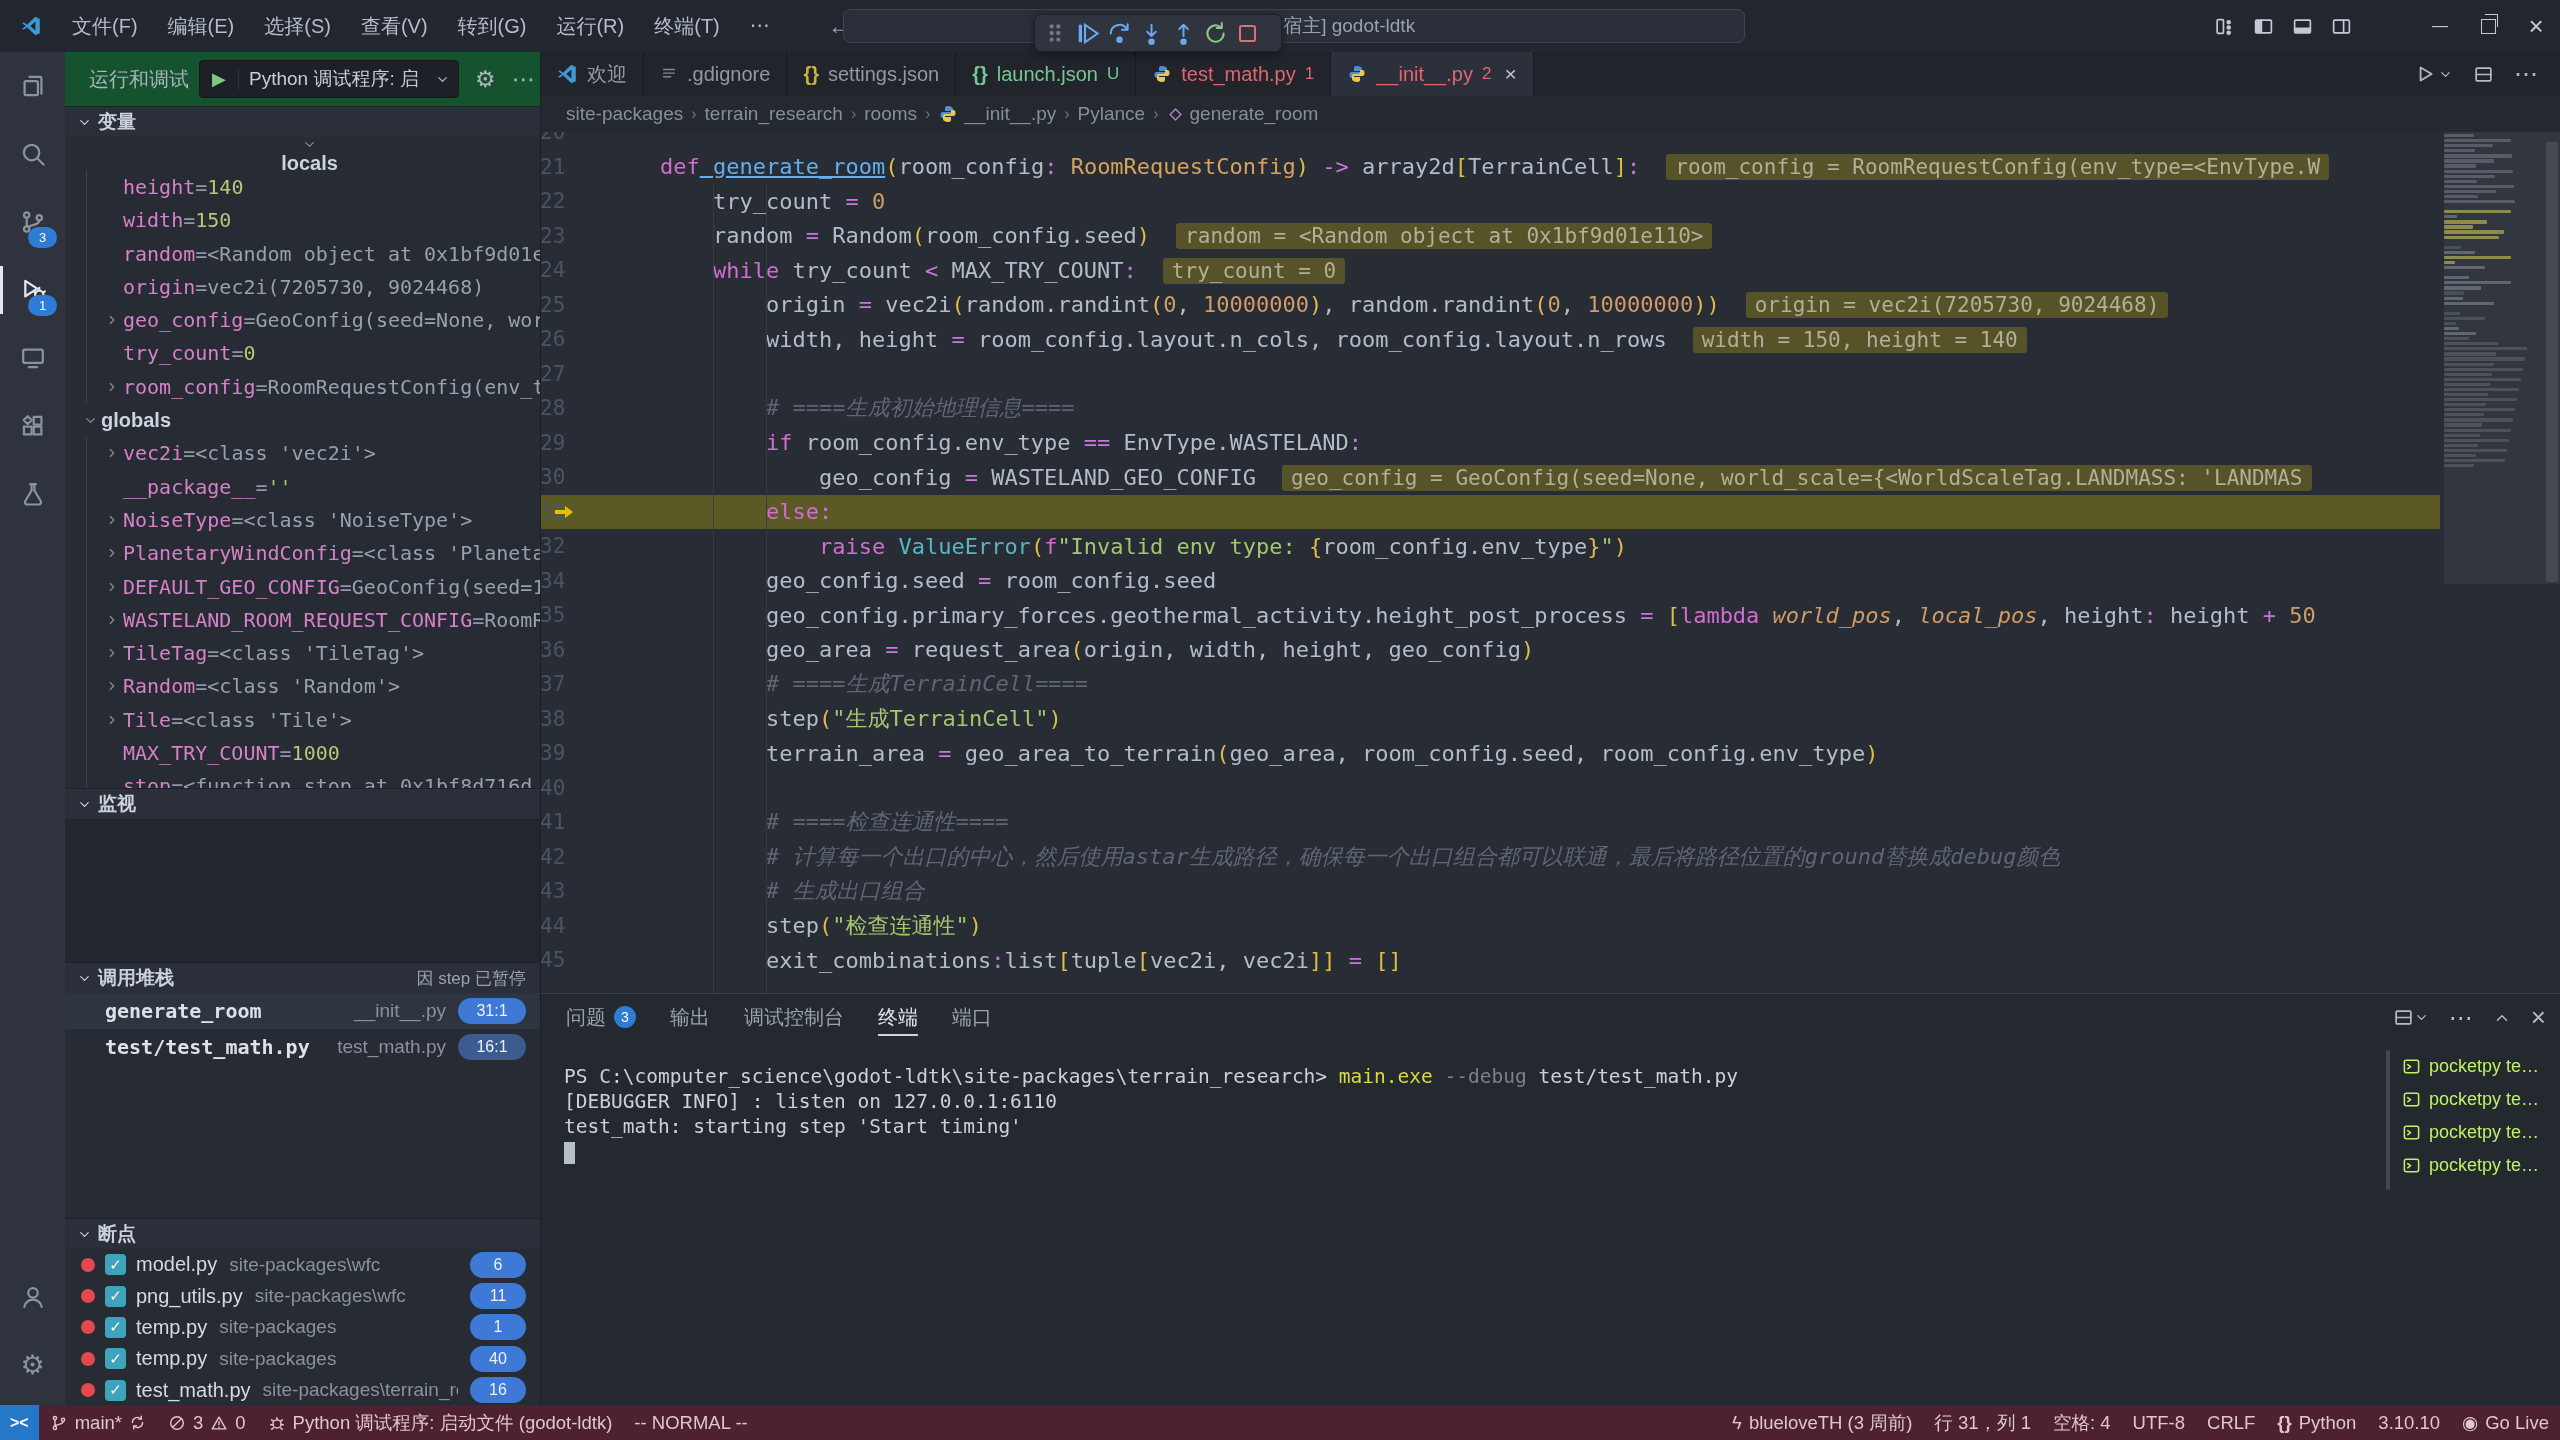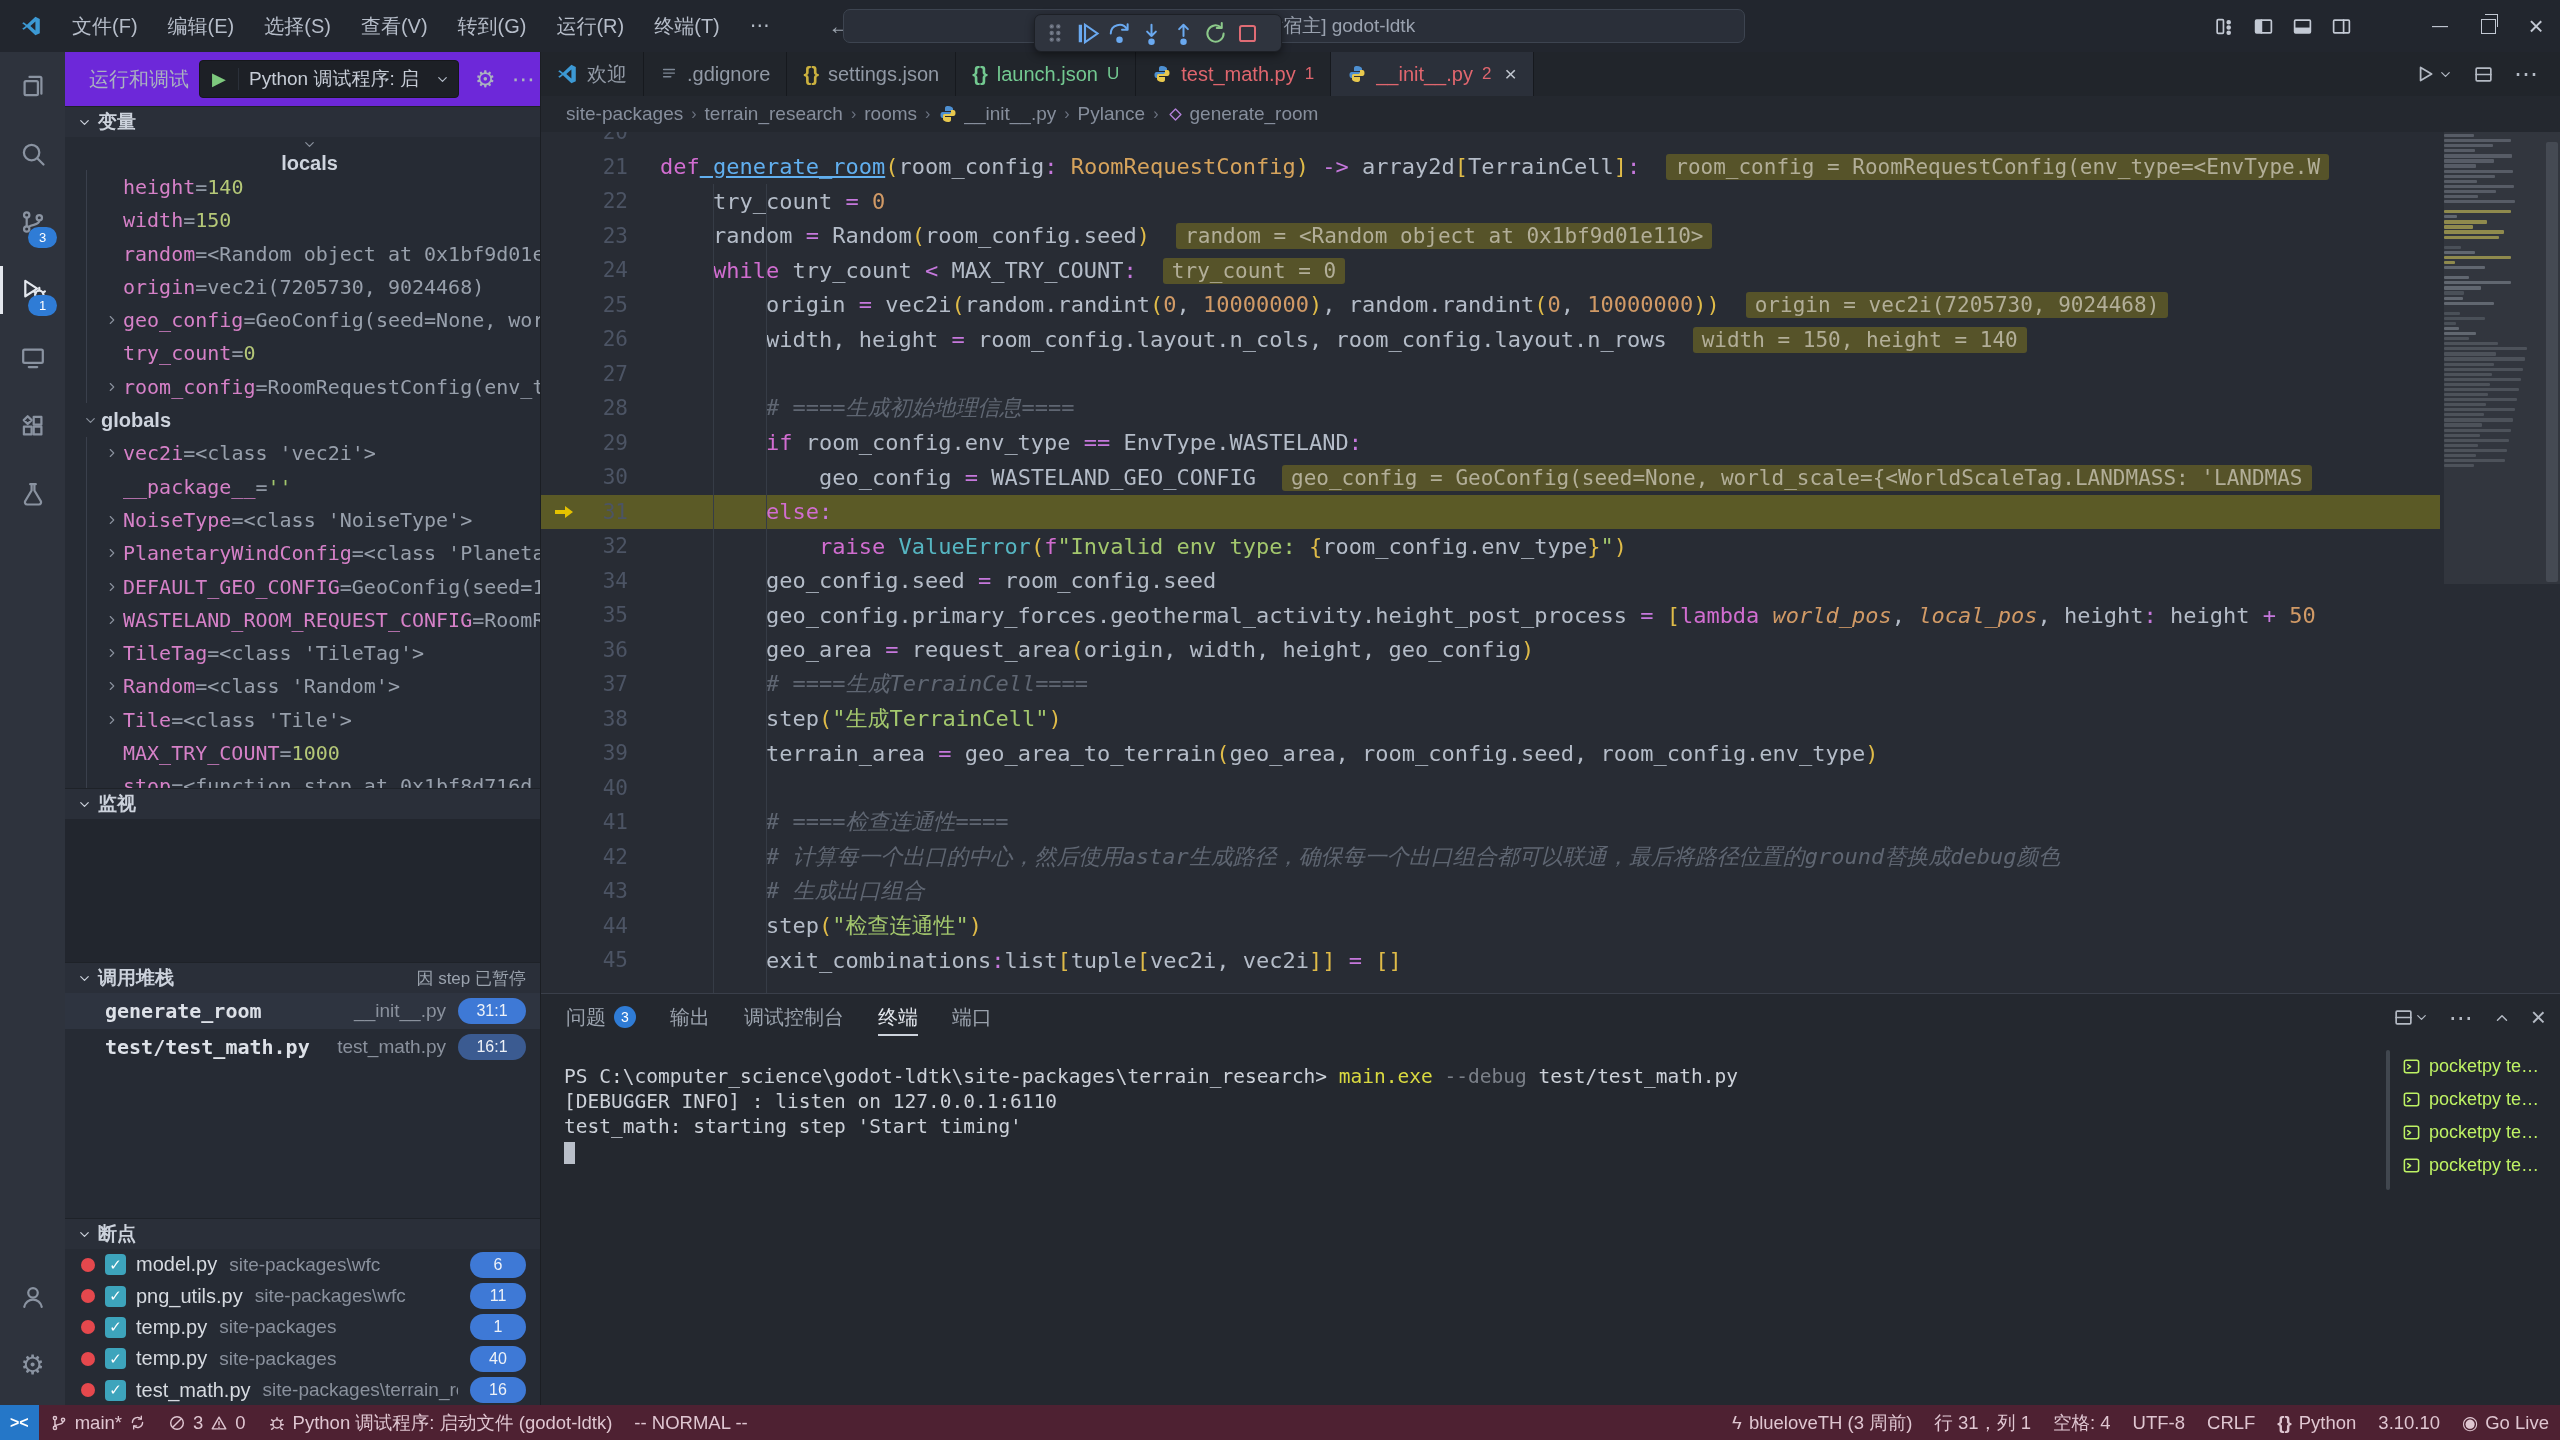--- a/index.html
+++ b/index.html
@@ -33,21 +33,21 @@
   #activity{position:absolute;left:0;top:52px;width:65px;height:1353px;background:#2e333d;z-index:10;}
   .act{position:relative;width:65px;height:68px;display:flex;align-items:center;justify-content:center;color:#8a93a1;}
   .act.active{color:#e4e8ee;}
   .act.active:before{content:"";position:absolute;left:0;top:10px;bottom:10px;width:2.5px;background:#e4e8ee;}
   .act .badge{position:absolute;right:8px;bottom:8px;min-width:21px;height:21px;border-radius:11px;
       background:#2f7cd6;color:#fff;font-size:13px;display:flex;align-items:center;justify-content:center;padding:0 4px;}
   #act-bottom{position:absolute;bottom:6px;left:0;width:65px;}
   
   #sidebar{position:absolute;left:65px;top:52px;width:475px;height:1353px;background:#262b34;
            border-right:1px solid #1b1e23;overflow:hidden;z-index:9;}
-  #sidehead{height:54px;display:flex;align-items:center;padding-left:24px;background:#6d28d9;}
+  #sidehead{height:54px;display:flex;align-items:center;padding-left:24px;background:#14532d;}
   #sidehead .t{font-size:20px;color:#aab2bf;white-space:nowrap;}
   #cfgbox{margin-left:10px;width:258px;height:36px;background:#1d2026;border:1px solid #15171b;
           border-radius:4px;display:flex;align-items:center;overflow:hidden;}
   #cfgbox .play{width:38px;text-align:center;color:#7ec97e;font-size:18px;border-right:1px solid #2b303a;}
   #cfgbox .lbl{padding:0 6px 0 10px;font-size:19px;color:#c6ccd6;white-space:nowrap;overflow:hidden;flex:1;}
   .sechead{height:30px;display:flex;align-items:center;gap:6px;padding-left:12px;background:#2a2f39;
            border-top:1px solid #1e2228;font-size:19px;font-weight:bold;color:#ccd2dc;}
   .sechead .right{margin-left:auto;margin-right:14px;font-weight:normal;font-size:17px;color:#9aa2ad;}
   .vrow{height:33.3px;display:flex;align-items:center;font-size:20px;white-space:nowrap;overflow:hidden;}
   .vrow .chev{width:22px;display:flex;justify-content:center;color:#8a919d;flex:none;}
@@ -81,21 +81,21 @@
   .tab .suffix{font-size:17px;}
   #editor-actions{margin-left:auto;display:flex;align-items:center;gap:20px;padding-right:22px;color:#b4bac4;}
   #breadcrumb{position:absolute;left:0;top:44px;width:2020px;height:36px;background:#24282f;
               display:flex;align-items:center;padding-left:26px;font-size:19px;color:#868e9c;gap:8px;}
   #breadcrumb .sep{color:#6b7280;font-size:16px;}
   #breadcrumb .bc{display:flex;align-items:center;gap:6px;}
   #code{position:absolute;left:0;top:80px;width:2020px;height:861px;overflow:hidden;background:#282c34;}
   #lines{position:absolute;left:0;top:-17px;right:120px;}
   .cl{position:relative;height:34.5px;display:flex;align-items:center;white-space:pre;
       font-family:"DejaVu Sans Mono","Liberation Mono",monospace;font-size:22px;}
-  .cl .ln{width:88px;text-align:right;padding-right:32px;color:#4c5464;font-size:21px;flex:none;}
+  .cl .ln{width:88px;text-align:left;padding-right:32px;color:#4c5464;font-size:21px;flex:none;}
   .cl.cur{background:#5b5a26;}
   .cl .arrow{position:absolute;left:12px;top:7px;}
   .tk-k{color:#d16dd0;} .tk-o{color:#c678dd;} .tk-f{color:#61afef;text-decoration:underline;}
   .tk-t{color:#d6a35c;} .tk-n{color:#d19a66;} .tk-s{color:#a3c76d;}
   .tk-c{color:#5f6672;font-style:italic;} .tk-p{color:#dfbb48;} .tk-x{color:#b4bcc8;}
   .tk-i{color:#d19a66;font-style:italic;} .tk-y{color:#56b6c2;}
   .hint{margin-left:26px;background:#565329;color:#b2ae98;padding:1px 9px;border-radius:3px;font-size:21px;}
   .guide{position:absolute;width:1px;background:#363c46;}
   #minimap{position:absolute;right:16px;top:2px;width:100px;}
   #minimap .mml{height:3.2px;margin-bottom:1.9px;border-radius:1px;}

